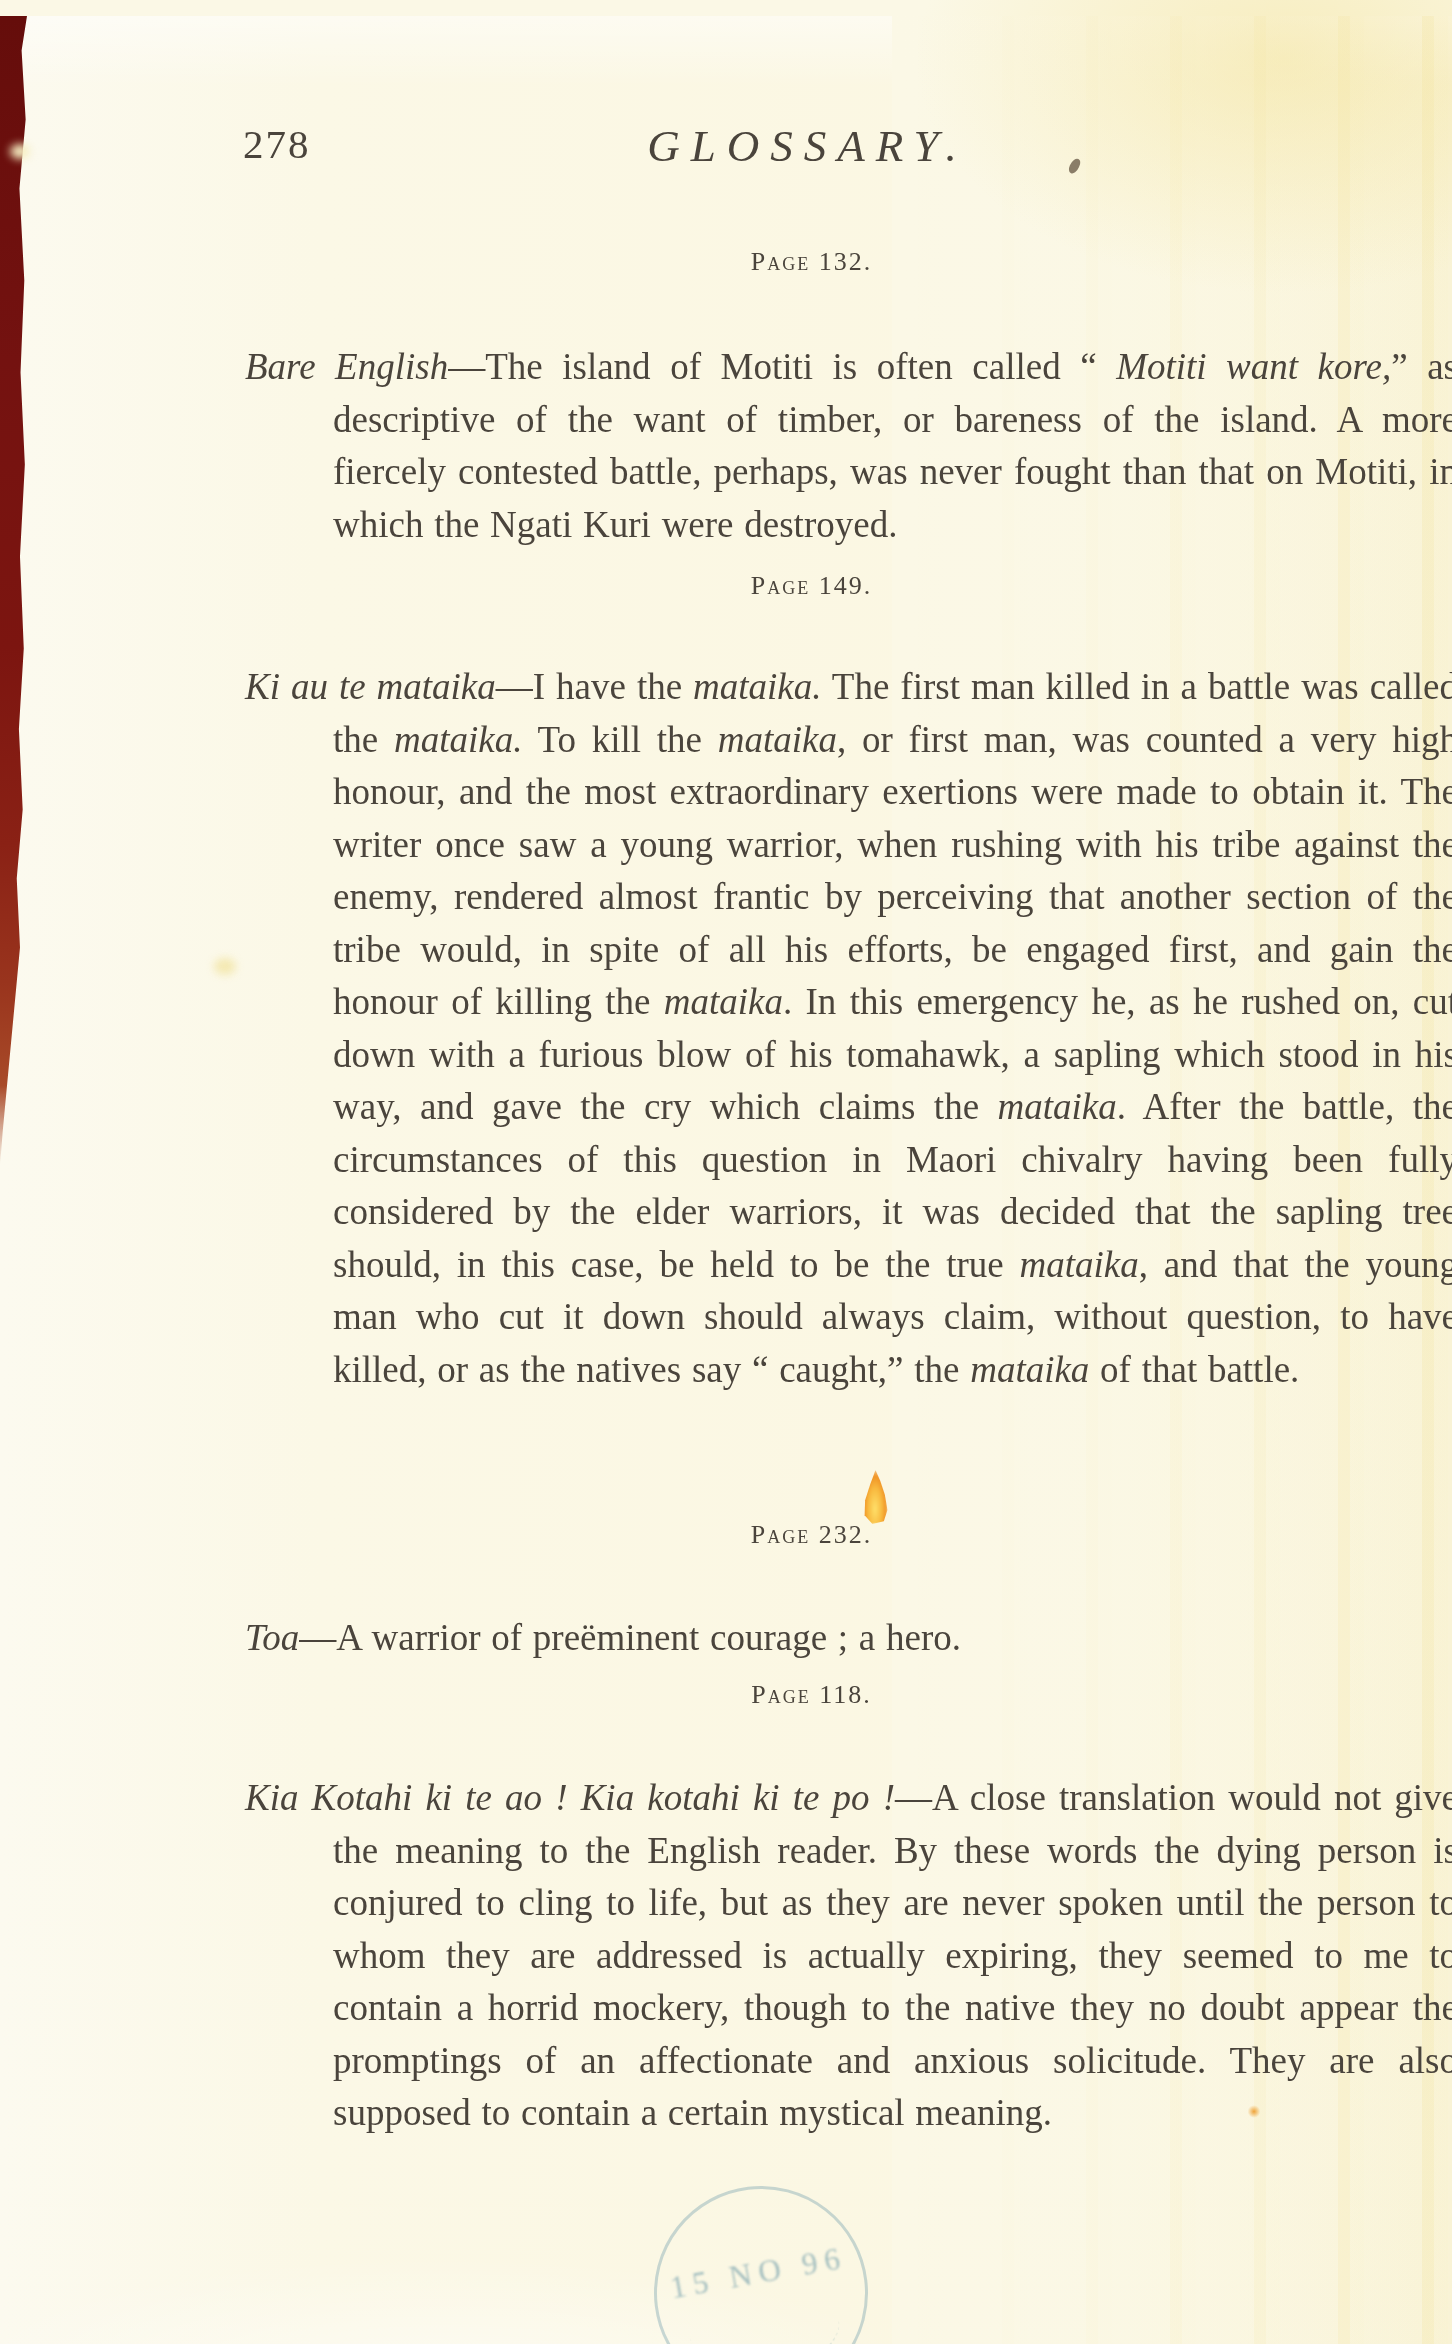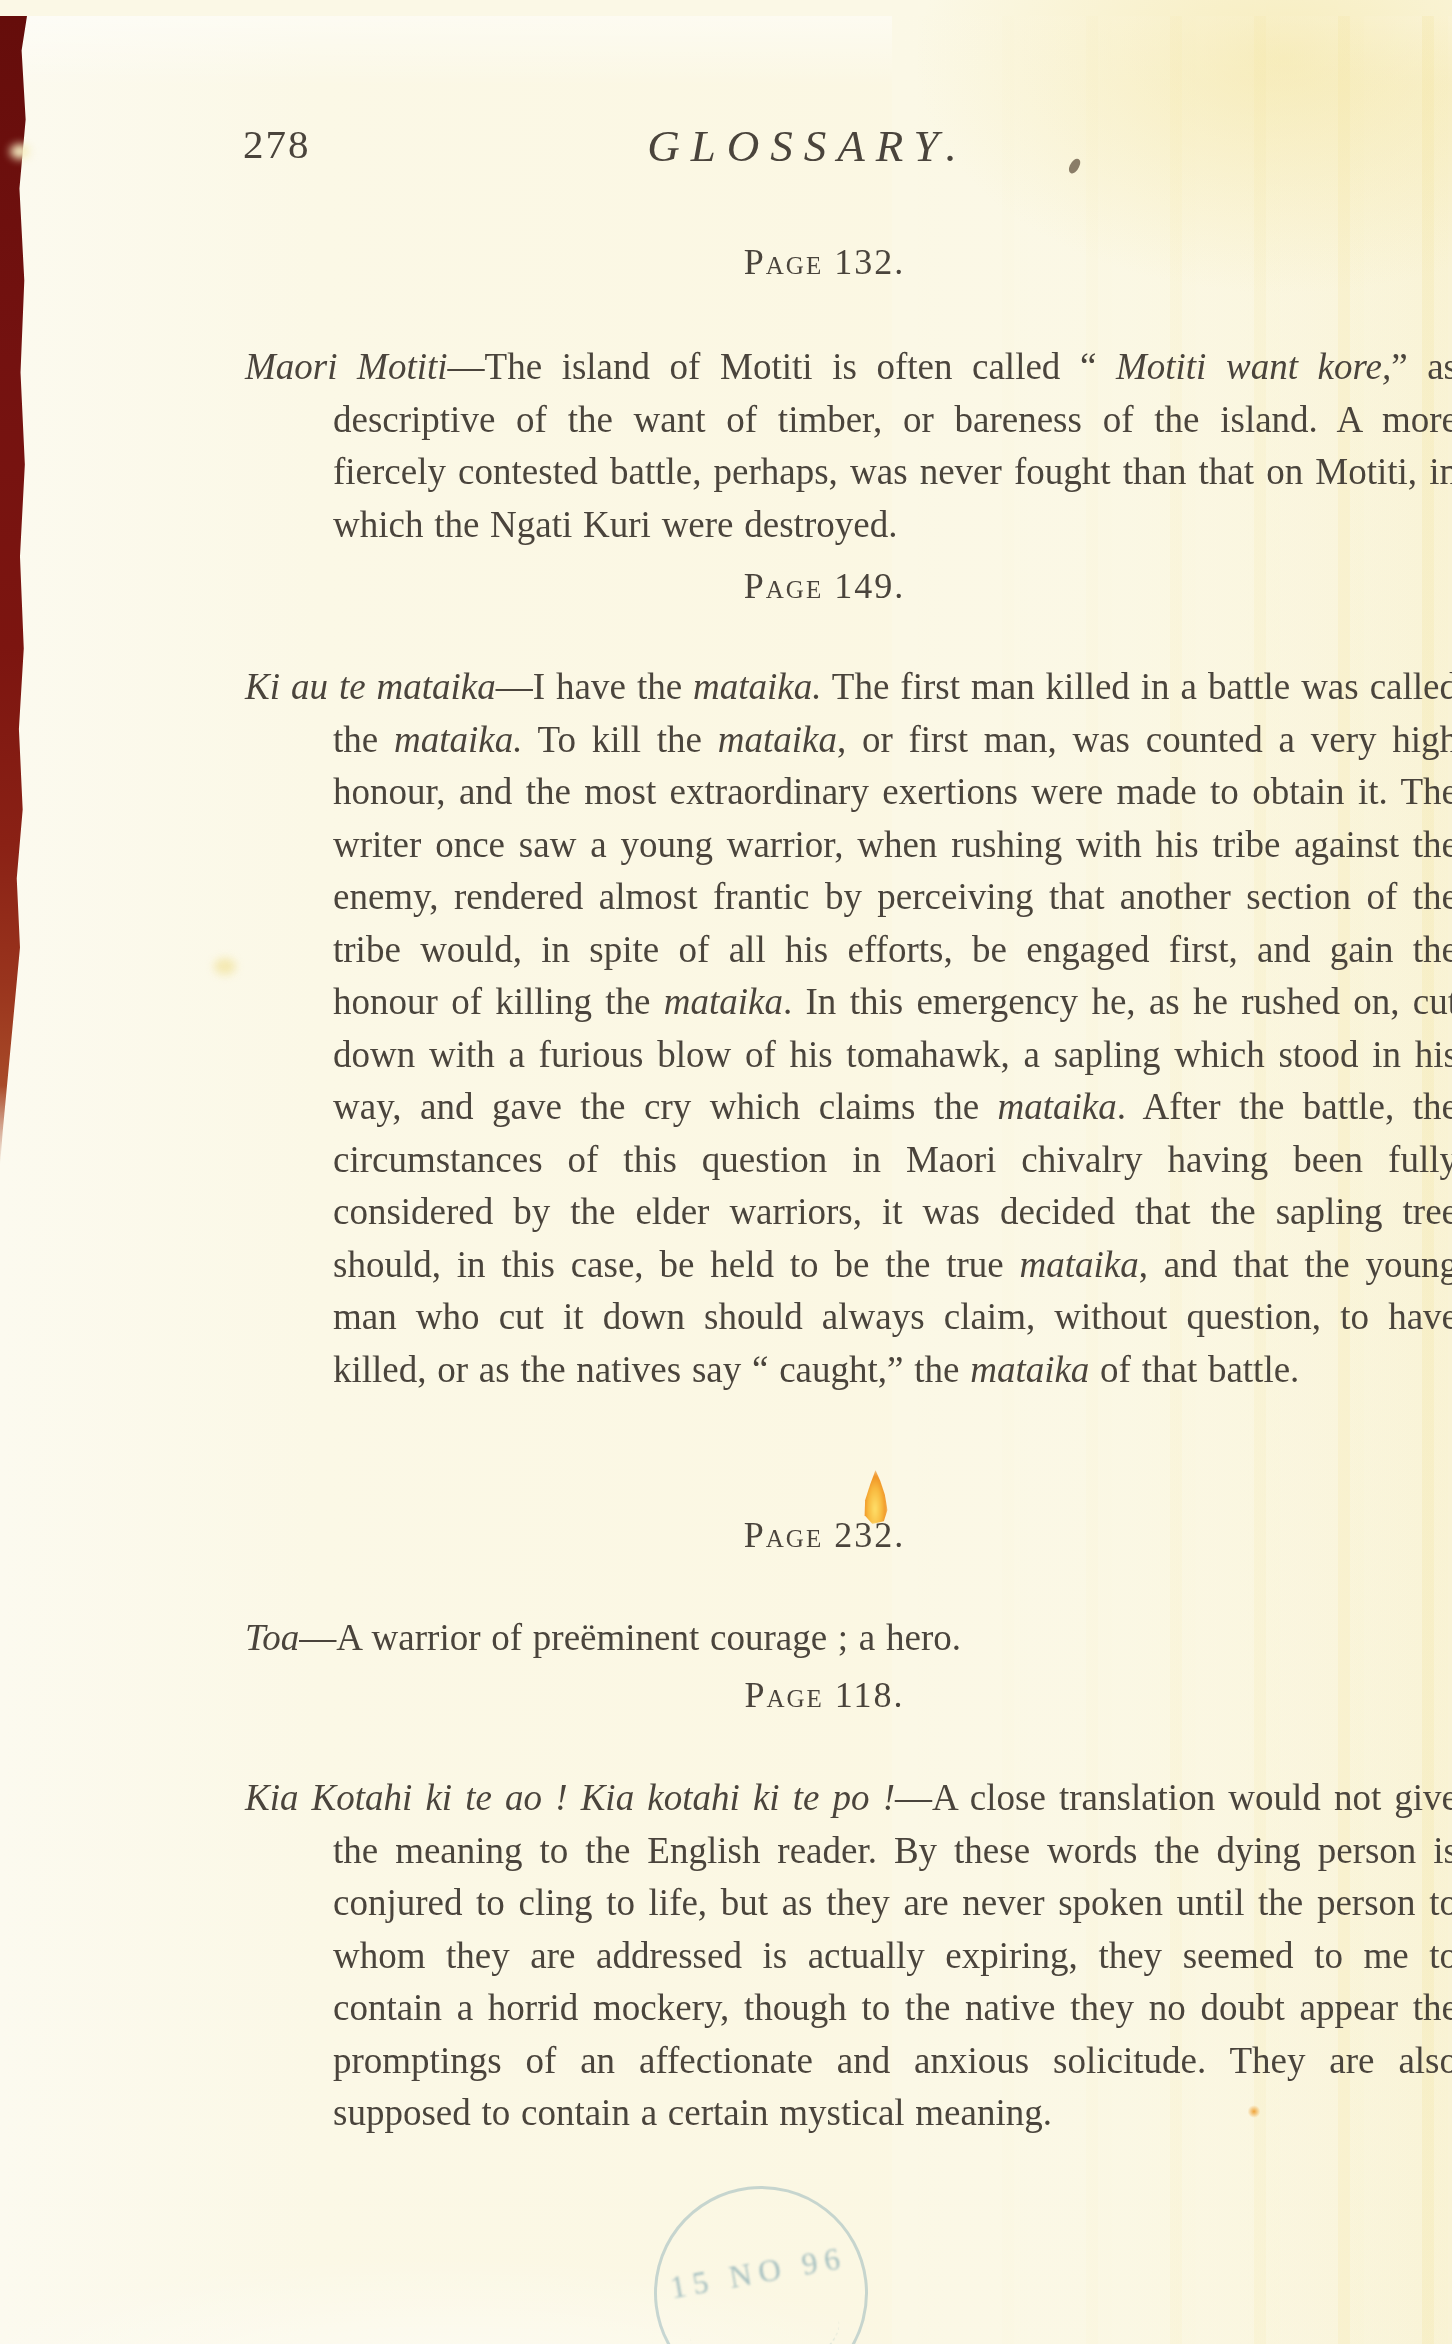--- a/index.html
+++ b/index.html
@@ -62,24 +62,24 @@
     font-size: 41px; letter-spacing: 2px;
   }
   .running-title {
     position: absolute; left: 0; top: 104px; width: 100%;
     text-align: center;
     font-style: italic;
     font-size: 45px;
     letter-spacing: 11px;
   }
   .section-heading {
-    position: absolute; left: 17px; width: 100%;
+    position: absolute; left: 4px; width: 100%;
     text-align: center;
     font-variant: small-caps;
-    font-size: 36px;
+    font-size: 26px;
     letter-spacing: 2px;
     line-height: 40px;
   }
   .entry-para {
     position: absolute; left: 0; width: 1125px;
     font-size: 37px;
     line-height: 52.5px;
     text-align: justify;
     padding-left: 88px;
     text-indent: -88px;
@@ -165,21 +165,21 @@
 
   <div class="streaks-right"></div>
   <div class="glow-topright"></div>
   <div class="red-edge"></div>
 
   <div class="content">
     <span class="page-number">278</span>
     <div class="running-title">GLOSSARY.</div>
 
     <div class="section-heading h-132">Page 132.</div>
-    <p class="entry-para p-132"><span class="it">Maori Motiti</span><span>—The island of Motiti is often called “ </span><span class="it">Motiti want kore,</span><span>” as descriptive of the want of timber, or bareness of the island.  A more fiercely contested battle, perhaps, was never fought than that on Motiti, in which the Ngati Kuri were destroyed.</span></p>
+    <p class="entry-para p-132"><span class="it">Bare English</span><span>—The island of Motiti is often called “ </span><span class="it">Motiti want kore,</span><span>” as descriptive of the want of timber, or bareness of the island.  A more fiercely contested battle, perhaps, was never fought than that on Motiti, in which the Ngati Kuri were destroyed.</span></p>
 
     <div class="section-heading h-149">Page 149.</div>
     <p class="entry-para p-149"><span class="it">Ki au te mataika</span><span>—I have the </span><span class="it">mataika.</span><span>  The first man killed in a battle was called the </span><span class="it">mataika.</span><span>  To kill the </span><span class="it">mataika</span><span>, or first man, was counted a very high honour, and the most extraordinary exertions were made to obtain it.  The writer once saw a young warrior, when rushing with his tribe against the enemy, rendered almost frantic by perceiving that another section of the tribe would, in spite of all his efforts, be engaged first, and gain the honour of killing the </span><span class="it">mataika</span><span>.  In this emergency he, as he rushed on, cut down with a furious blow of his tomahawk, a sapling which stood in his way, and gave the cry which claims the </span><span class="it">mataika</span><span>.  After the battle, the circumstances of this question in Maori chivalry having been fully considered by the elder warriors, it was decided that the sapling tree should, in this case, be held to be the true </span><span class="it">mataika</span><span>, and that the young man who cut it down should always claim, without question, to have killed, or as the natives say “ caught,” the </span><span class="it">mataika</span><span> of that battle.</span></p>
 
     <div class="section-heading h-152">Page 232.</div>
     <p class="entry-para p-152"><span class="it">Toa</span><span>—A warrior of preëminent courage ; a hero.</span></p>
 
     <div class="section-heading h-171">Page 118.</div>
     <p class="entry-para p-171"><span class="it">Kia Kotahi ki te ao !  Kia kotahi ki te po !</span><span>—A close translation would not give the meaning to the English reader.  By these words the dying person is conjured to cling to life, but as they are never spoken until the person to whom they are addressed is actually expiring, they seemed to me to contain a horrid mockery, though to the native they no doubt appear the promptings of an affectionate and anxious solicitude.  They are also supposed to contain a certain mystical meaning.</span></p>
   </div>

